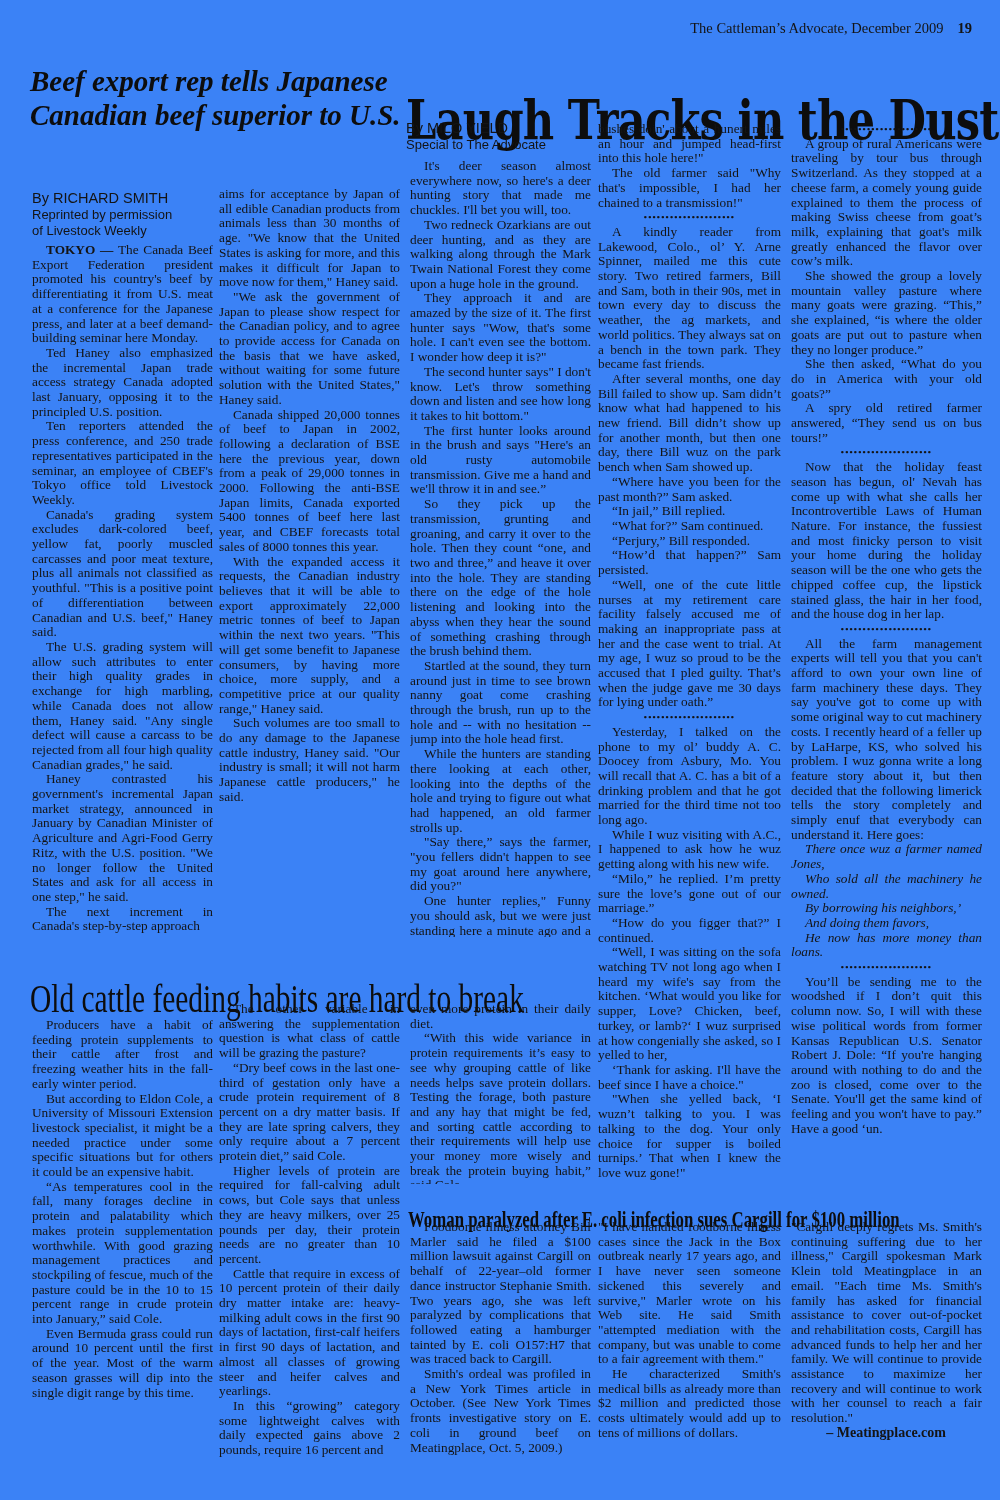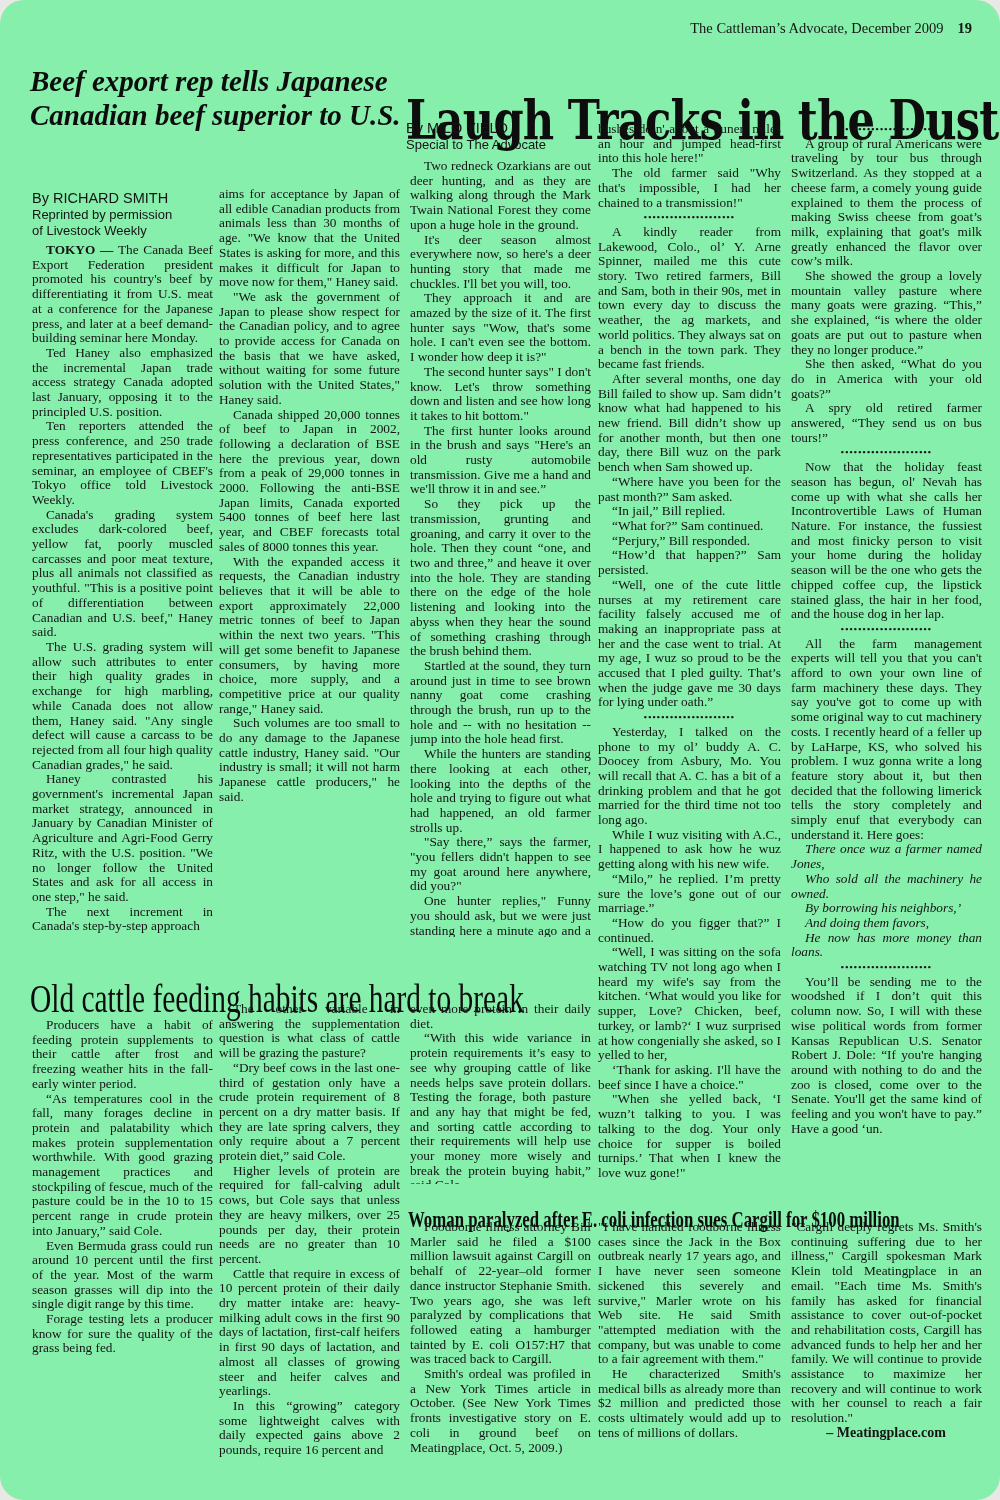--- a/index.html
+++ b/index.html
@@ -1,17 +1,17 @@
 <!DOCTYPE html>
 <html lang="en"><head>
 <meta charset="utf-8">
 <style>
   html,body{margin:0;padding:0;background:#e8e8e4;}
-  #page{position:relative;width:1000px;height:1500px;margin:0 auto;background:#86efac;color:#141414;
-        font-family:"Liberation Serif",serif;overflow:hidden;border-radius:24px;}
+  #page{position:relative;width:1000px;height:1500px;margin:0 auto;background:#3b82f6;color:#141414;
+        font-family:"Liberation Serif",serif;overflow:hidden;}
   .abs{position:absolute;}
   
   #masthead{top:20px;right:28px;font-size:14.5px;text-align:right;}
   #masthead .pgnum{font-weight:bold;margin-left:14px;}
   
   .hl{color:#0d0d0d;}
   #beef-hl{left:30px;top:46px;width:380px;font-size:29px;line-height:1.17;font-style:italic;font-weight:bold;
            font-family:"Liberation Serif",serif;}
   #laugh-hl{left:406px;top:52px;font-size:54px;font-weight:bold;white-space:nowrap;
             font-family:"DejaVu Serif",serif;transform:scaleX(0.80);transform-origin:left top;letter-spacing:-1px;}
@@ -81,22 +81,22 @@
   </div>
 
   <h1 id="laugh-hl" class="abs hl">Laugh Tracks in the Dust</h1>
 
   <div id="laugh-by" class="abs byline">
     <div>By MILO YIELD</div>
     <div class="credit">Special to The Advocate</div>
   </div>
 
   <div id="lt-c1" class="abs col">
+    <p>It's deer season almost everywhere now, so here's a deer hunting story that made me chuckles. I'll bet you will, too.</p>
     <p>Two redneck Ozarkians are out deer hunting, and as they are walking along through the Mark Twain National Forest they come upon a huge hole in the ground.</p>
-    <p>It's deer season almost everywhere now, so here's a deer hunting story that made me chuckles. I'll bet you will, too.</p>
     <p>They approach it and are amazed by the size of it. The first hunter says "Wow, that's some hole. I can't even see the bottom. I wonder how deep it is?"</p>
     <p>The second hunter says" I don't know. Let's throw something down and listen and see how long it takes to hit bottom."</p>
     <p>The first hunter looks around in the brush and says "Here's an old rusty automobile transmission. Give me a hand and we'll throw it in and see.”</p>
     <p>So they pick up the transmission, grunting and groaning, and carry it over to the hole. Then they count “one, and two and three,” and heave it over into the hole. They are standing there on the edge of the hole listening and looking into the abyss when they hear the sound of something crashing through the brush behind them.</p>
     <p>Startled at the sound, they turn around just in time to see brown nanny goat come crashing through the brush, run up to the hole and -- with no hesitation -- jump into the hole head first.</p>
     <p>While the hunters are standing there looking at each other, looking into the depths of the hole and trying to figure out what had happened, an old farmer strolls up.</p>
     <p>"Say there,” says the farmer, "you fellers didn't happen to see my goat around here anywhere, did you?"</p>
     <p>One hunter replies," Funny you should ask, but we were just standing here a minute ago and a goat came running out of the</p>
   </div>
 
@@ -138,23 +138,23 @@
     <p class="limerick">And doing them favors,</p>
     <p class="limerick">He now has more money than loans.</p>
     <p class="divider">•••••••••••••••••••••</p>
     <p>You’ll be sending me to the woodshed if I don’t quit this column now. So, I will with these wise political words from former Kansas Republican U.S. Senator Robert J. Dole: “If you're hanging around with nothing to do and the zoo is closed, come over to the Senate. You'll get the same kind of feeling and you won't have to pay.” Have a good ‘un.</p>
   </div>
 
   <h1 id="oc-hl" class="abs hl">Old cattle feeding habits are hard to break</h1>
 
   <div id="oc-c1" class="abs col">
     <p>Producers have a habit of feeding protein supplements to their cattle after frost and freezing weather hits in the fall-early winter period.</p>
+    <p>But according to Eldon Cole, a University of Missouri Extension livestock specialist, it might be a needed practice under some specific situations but for others it could be an expensive habit.</p>
     <p>“As temperatures cool in the fall, many forages decline in protein and palatability which makes protein supplementation worthwhile. With good grazing management practices and stockpiling of fescue, much of the pasture could be in the 10 to 15 percent range in crude protein into January,” said Cole.</p>
     <p>Even Bermuda grass could run around 10 percent until the first of the year. Most of the warm season grasses will dip into the single digit range by this time.</p>
-    <p>Forage testing lets a producer know for sure the quality of the grass being fed.</p>
   </div>
 
   <div id="oc-c2" class="abs col">
     <p>The other variable in answering the supplementation question is what class of cattle will be grazing the pasture?</p>
     <p>“Dry beef cows in the last one-third of gestation only have a crude protein requirement of 8 percent on a dry matter basis. If they are late spring calvers, they only require about a 7 percent protein diet,” said Cole.</p>
     <p>Higher levels of protein are required for fall-calving adult cows, but Cole says that unless they are heavy milkers, over 25 pounds per day, their protein needs are no greater than 10 percent.</p>
     <p>Cattle that require in excess of 10 percent protein of their daily dry matter intake are: heavy-milking adult cows in the first 90 days of lactation, first-calf heifers in first 90 days of lactation, and almost all classes of growing steer and heifer calves and yearlings.</p>
     <p>In this “growing” category some lightweight calves with daily expected gains above 2 pounds, require 16 percent and</p>
   </div>
 

